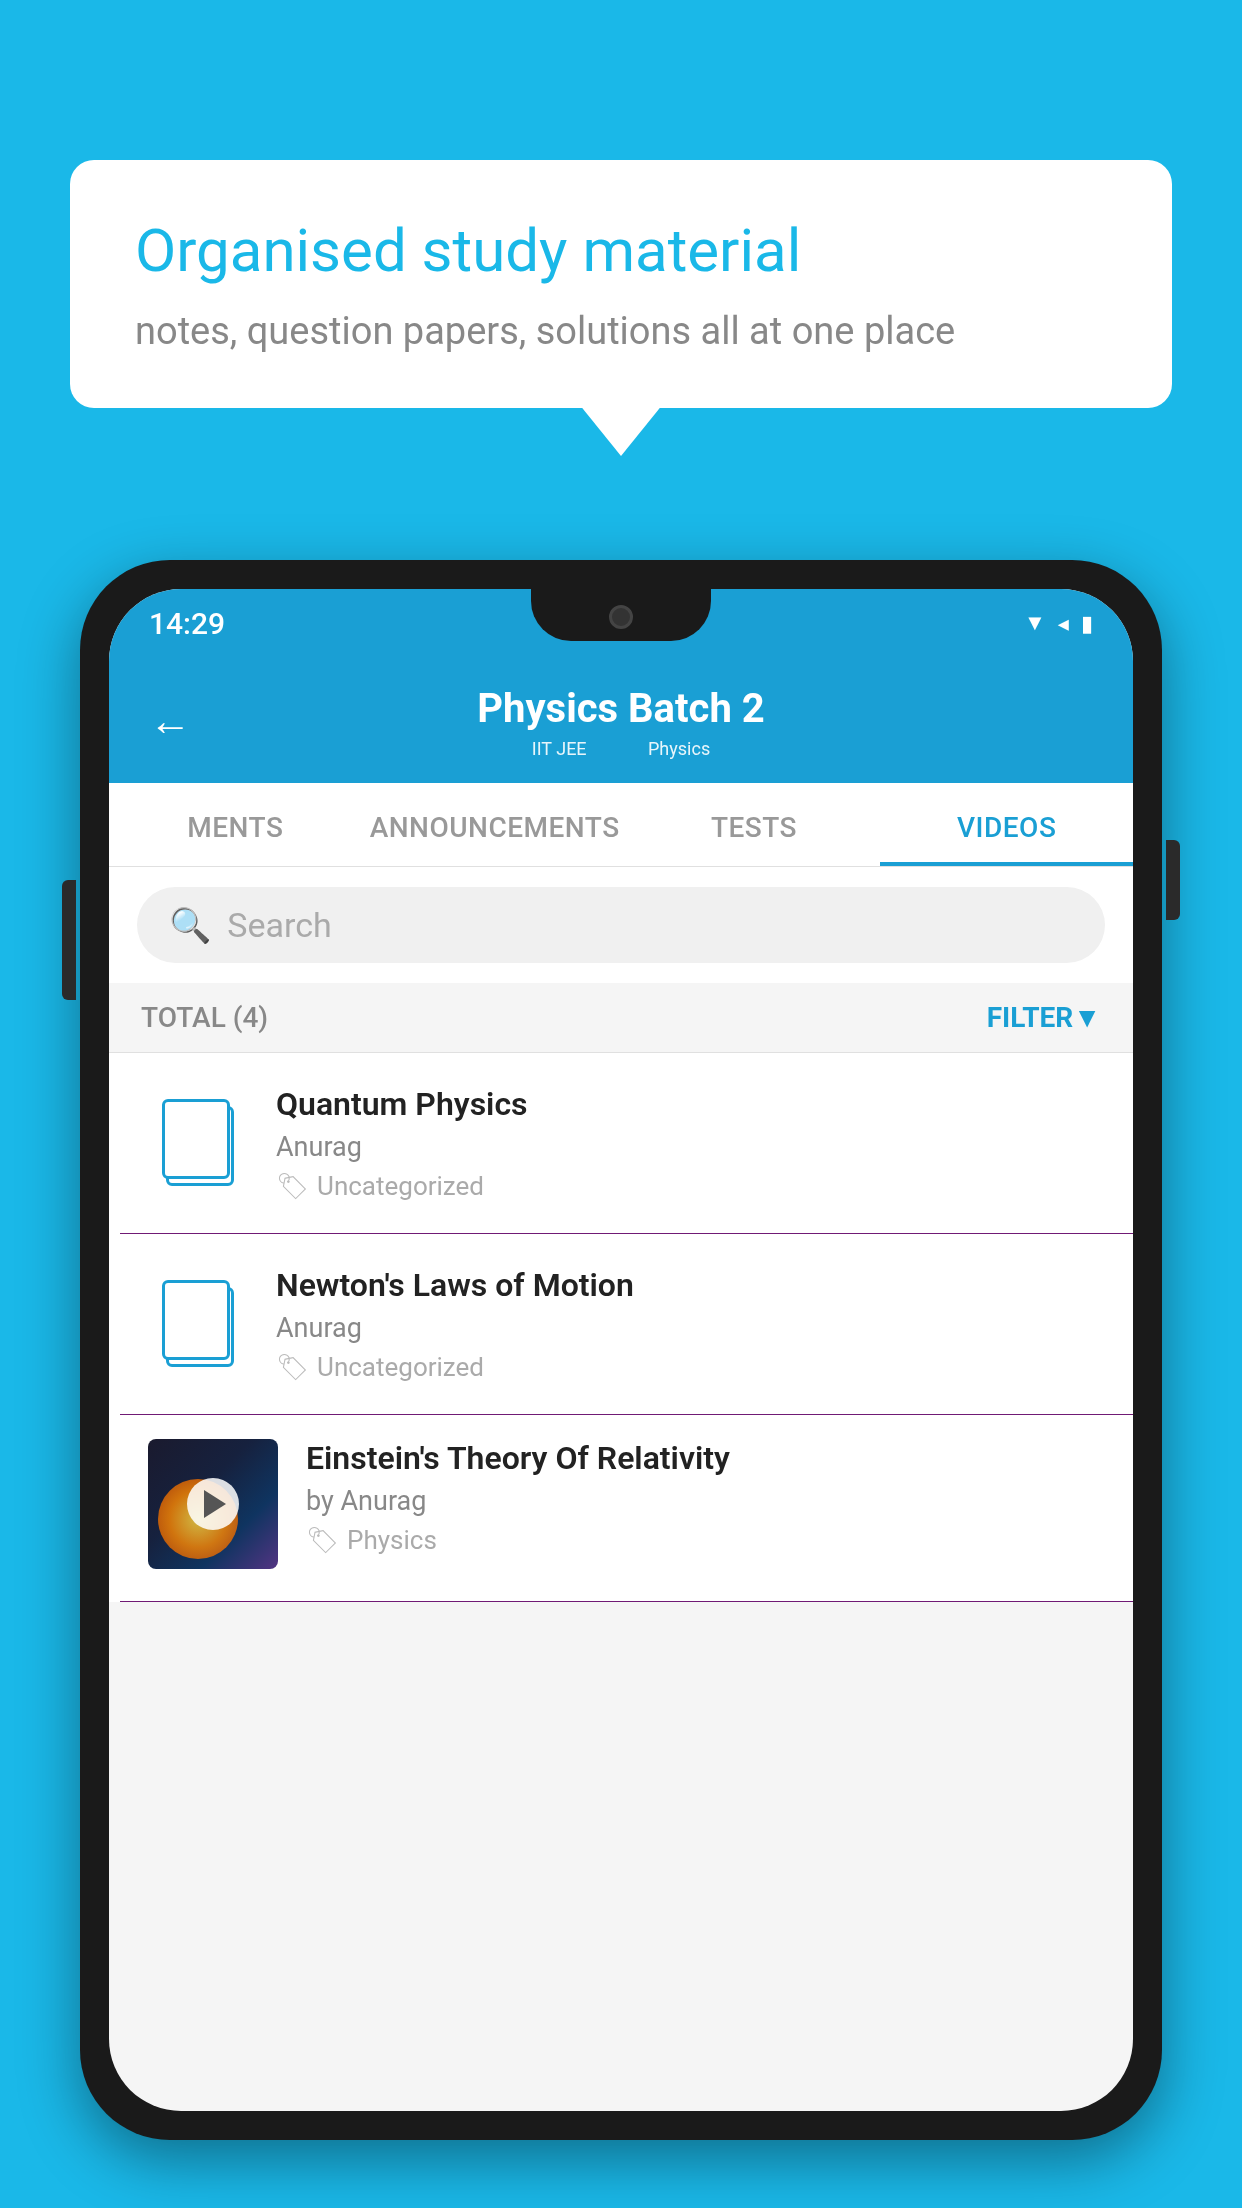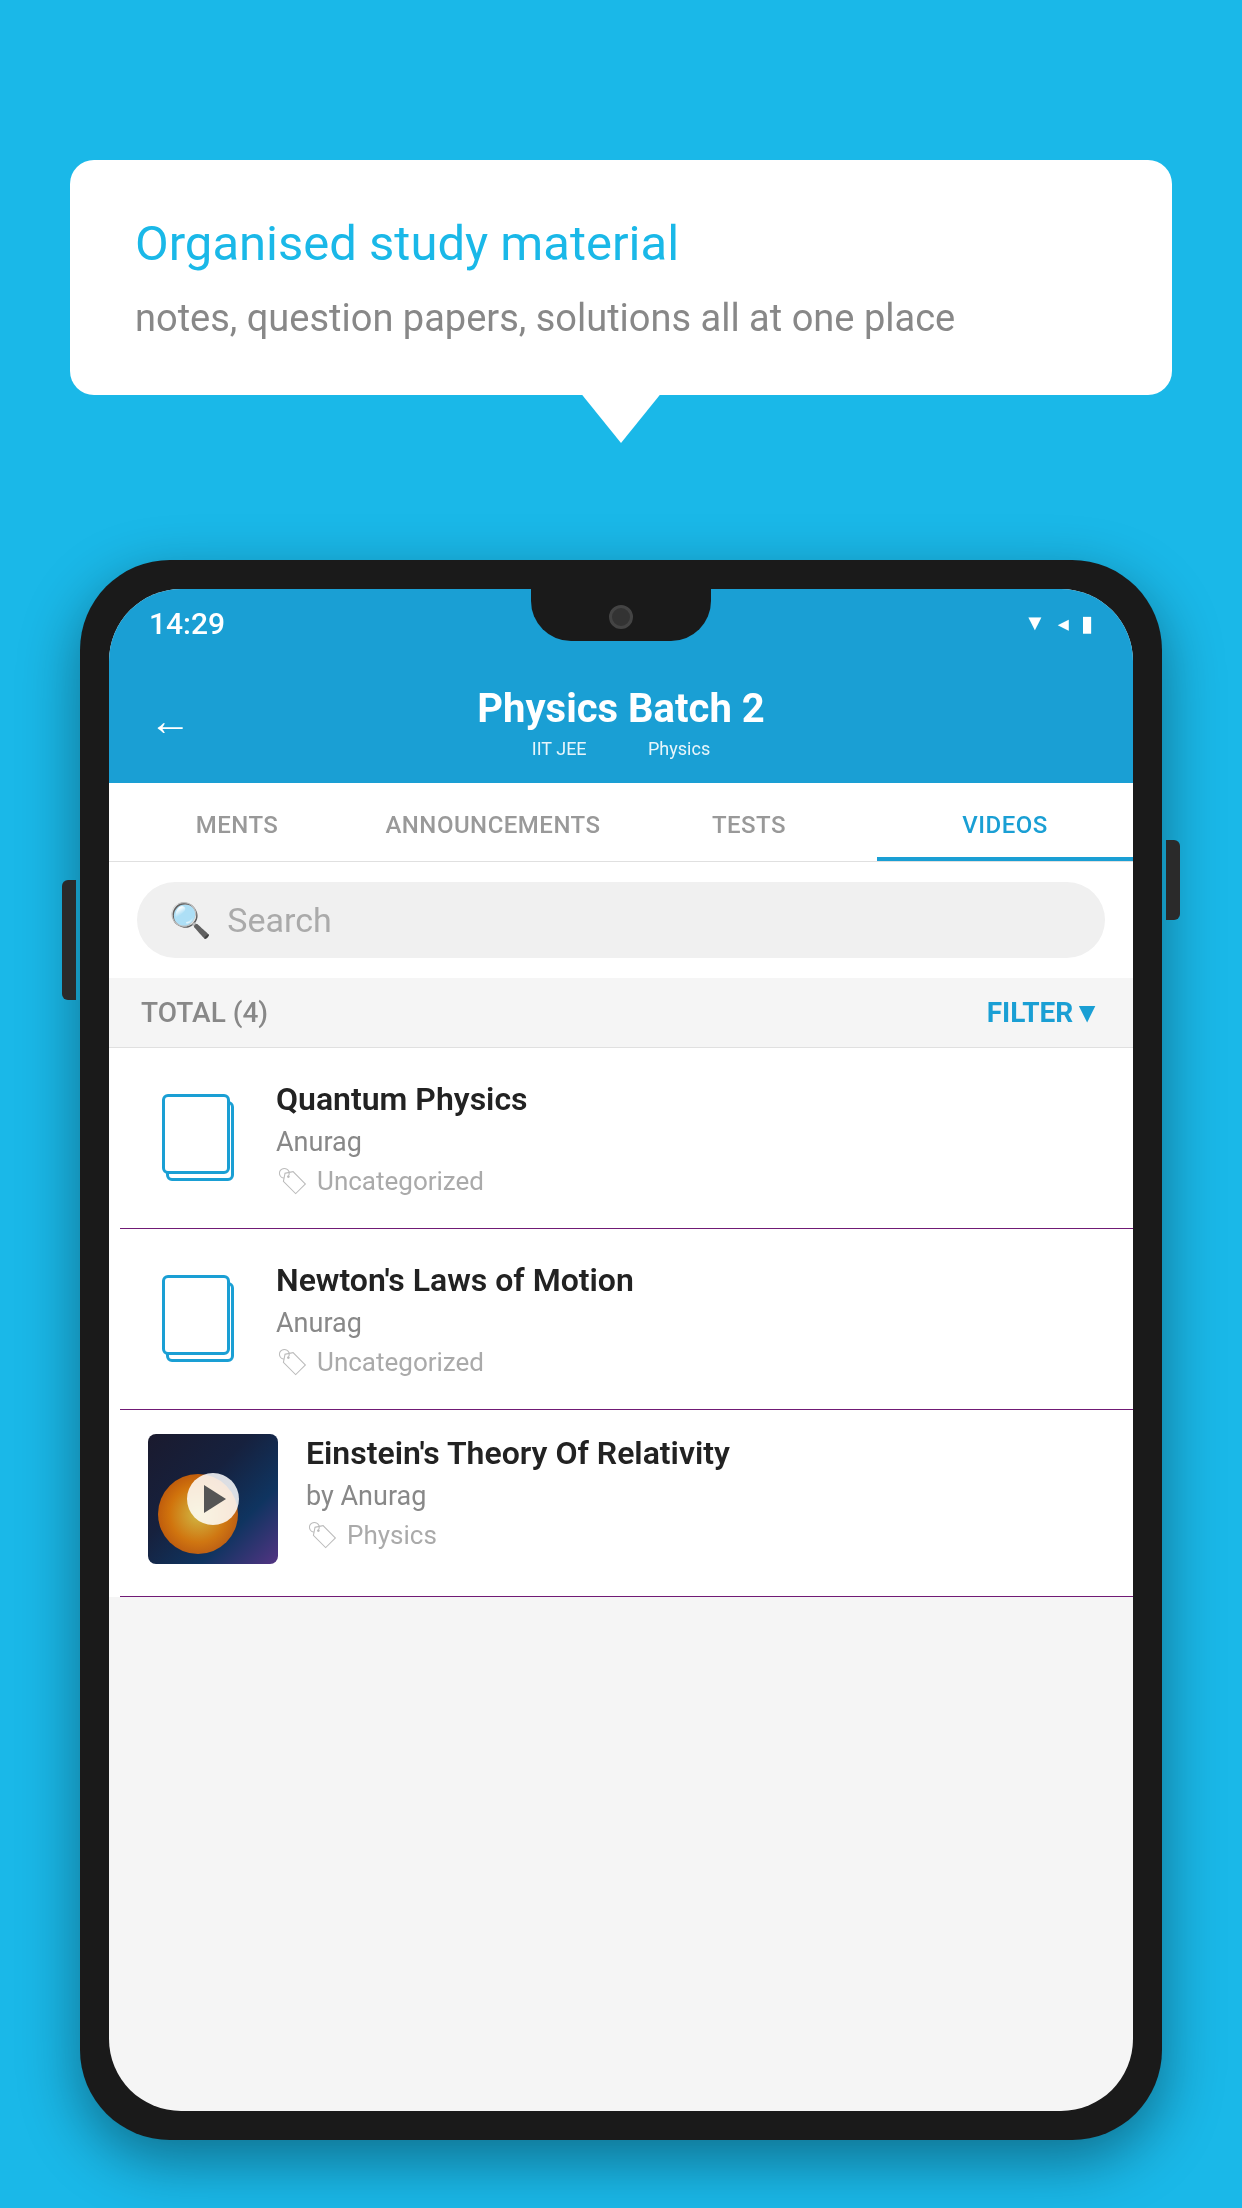--- a/index.html
+++ b/index.html
@@ -32,21 +32,21 @@
       left: 50%;
       transform: translateX(-50%);
       width: 0;
       height: 0;
       border-left: 42px solid transparent;
       border-right: 42px solid transparent;
       border-top: 52px solid #ffffff;
     }
     .speech-title {
       color: #1ab8e8;
-      font-size: 49px;
+      font-size: 60px;
       font-weight: 400;
       line-height: 1.2;
       margin-bottom: 22px;
     }
     .speech-subtitle {
       color: #888888;
       font-size: 38px;
       font-weight: 400;
     }
 
@@ -178,21 +178,21 @@
     
     .tab-bar {
       background: #ffffff;
       display: flex;
       border-bottom: 1px solid #e0e0e0;
     }
     .tab-item {
       flex: 1;
       text-align: center;
       padding: 28px 8px 22px;
-      font-size: 24px;
+      font-size: 28px;
       font-weight: 500;
       color: #999999;
       letter-spacing: 0.5px;
       position: relative;
     }
     .tab-item.active {
       color: #1a9fd4;
     }
     .tab-item.active::after {
       content: '';

